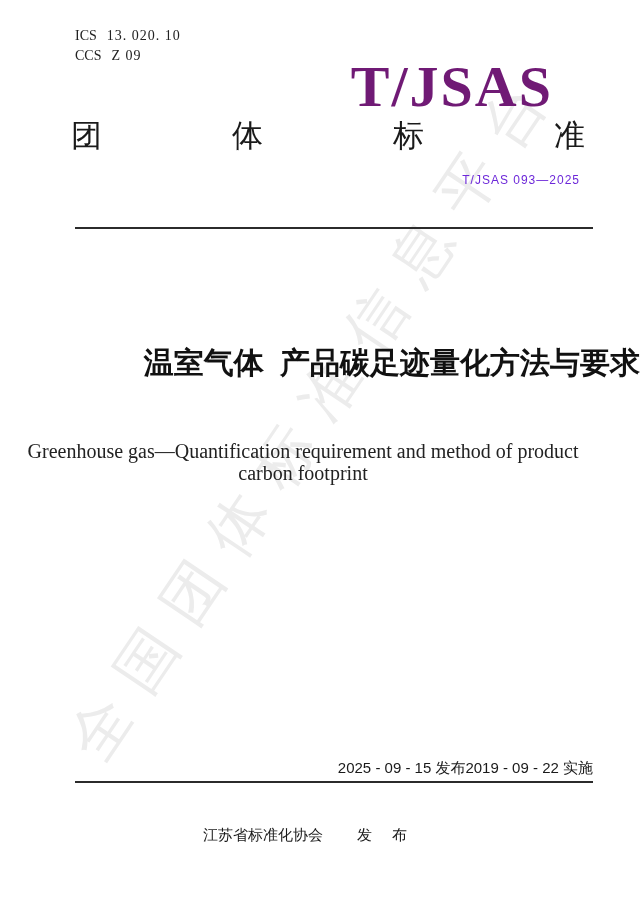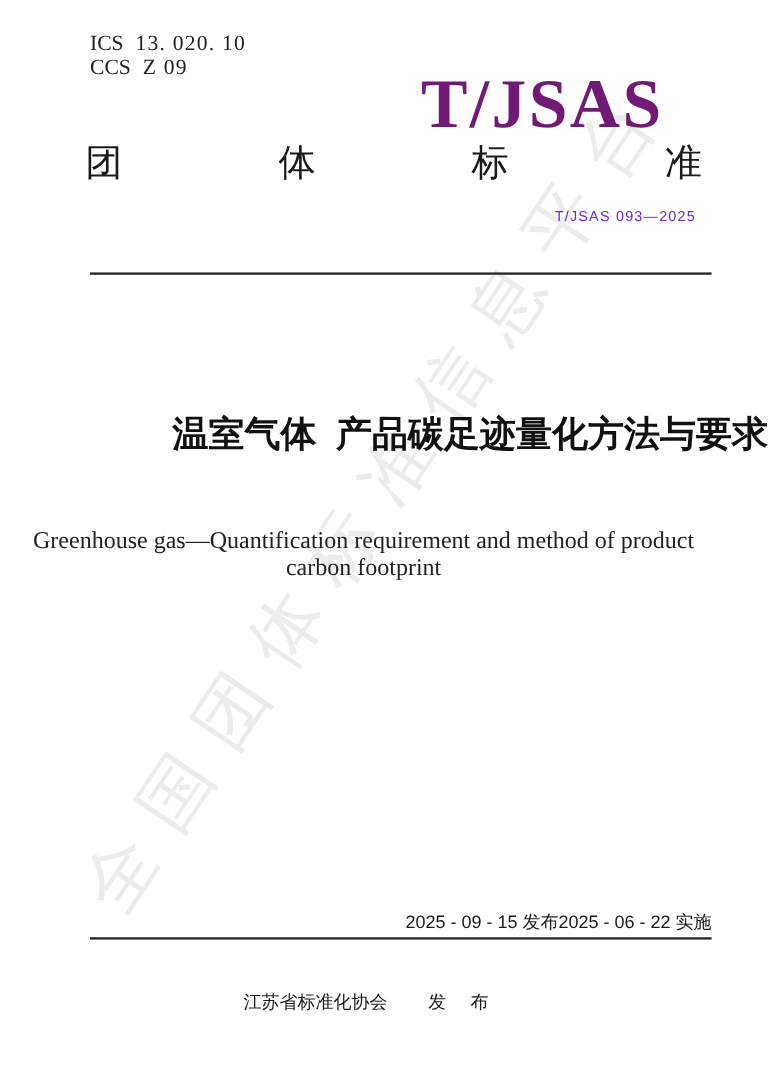--- a/index.html
+++ b/index.html
@@ -22,21 +22,21 @@
     letter-spacing:22px;
     color:#ececec;
     z-index:0;
     user-select:none;
   }
   .content { position:absolute; inset:0; z-index:1; }
 
   .ics-block {
     position:absolute; left:75px; top:26px;
     font-family:"Liberation Serif", serif;
-    font-size:18px; line-height:20px; color:#222;
+    font-size:14px; line-height:20px; color:#222;
   }
   .ics-block .val { margin-left:10px; letter-spacing:1px; }
 
   .logo {
     position:absolute; right:87px; top:58px;
     font-family:Liberation Serif, serif;
     font-weight:bold; font-size:58px; line-height:58px;
     letter-spacing:2px; color:#701a75;
   }
 
@@ -115,21 +115,21 @@
     <div class="title-block">
       <div>温室气体 产品碳足迹量化方法与要求</div>
     </div>
 
     <div class="subtitle-block">
       <div>Greenhouse gas—Quantification requirement and method of product carbon footprint</div>
     </div>
 
     <div class="dates-row">
       <span>2025 - 09 - 15 发布</span>
-      <span>2025 - 06 - 22 实施</span>
+      <span>2019 - 09 - 22 实施</span>
     </div>
 
     <div class="rule rule-bottom"></div>
 
     <div class="footer-row">
       <span>江苏省标准化协会</span><span class="action">发 布</span>
     </div>
 
   </div>
 </div>

